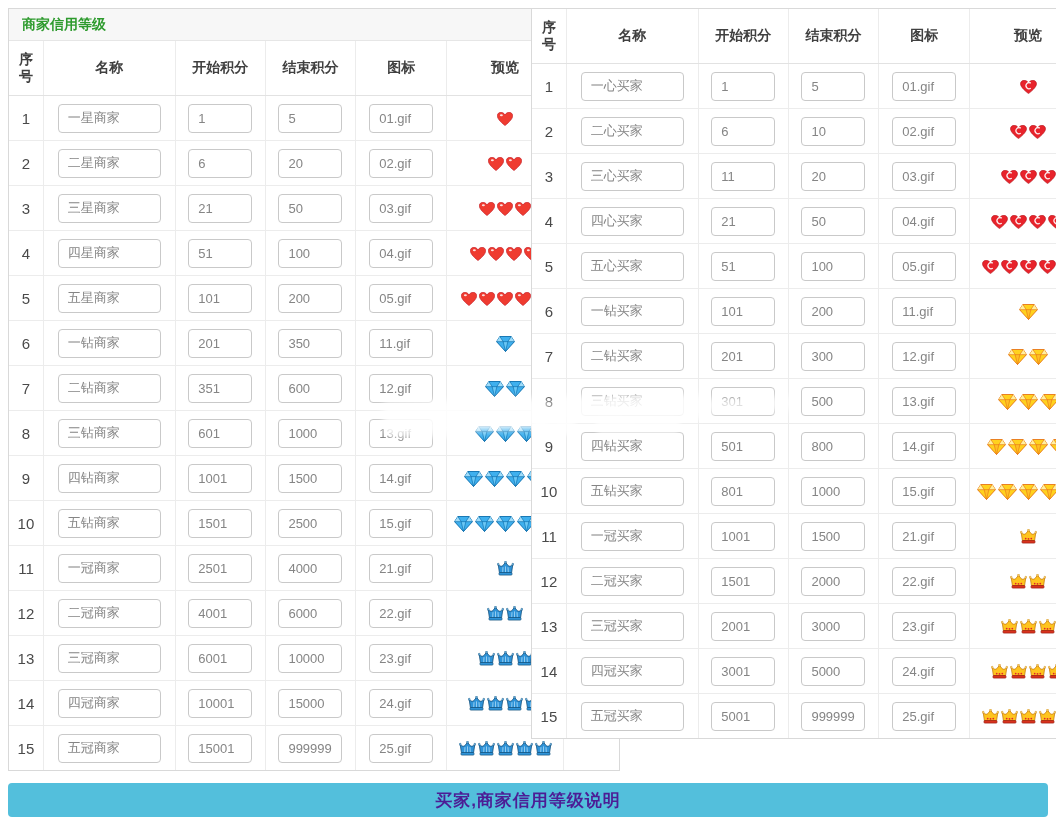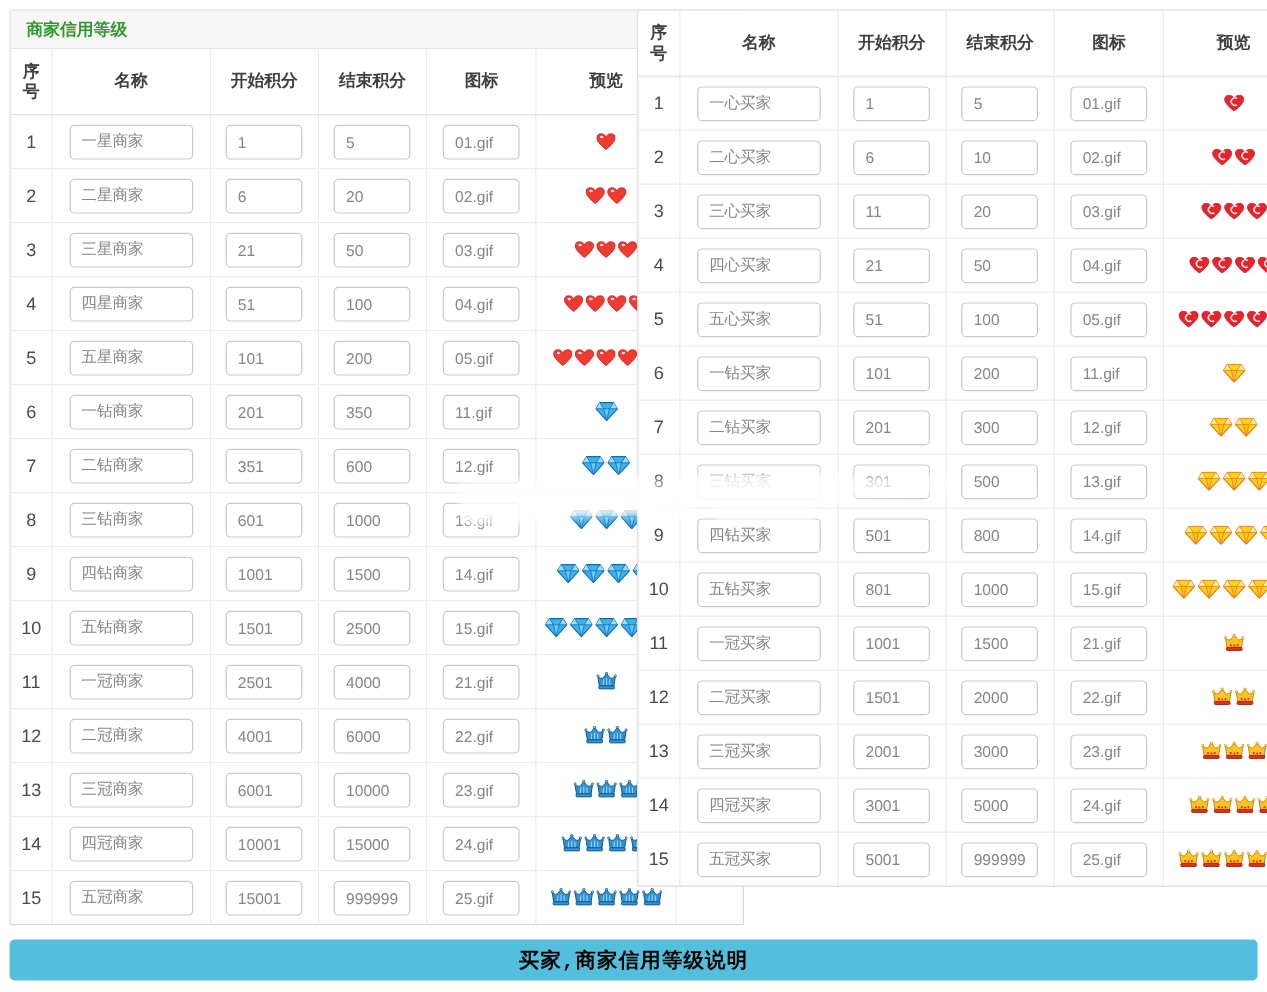--- a/index.html
+++ b/index.html
@@ -46,22 +46,22 @@
   .watermark{position:absolute;left:0;top:0;width:1056px;height:827px;pointer-events:none;z-index:5;}
   .wm{position:absolute;background:rgba(255,255,255,.86);filter:blur(3px);border-radius:5px;}
   .wm-a{left:383px;top:400px;width:165px;height:31px;transform:rotate(-1.5deg);}
   .wm-b{left:552px;top:395px;width:150px;height:26px;transform:rotate(-1deg);}
   .wm-c{left:700px;top:397px;width:92px;height:15px;transform:rotate(-2deg);background:rgba(255,255,255,.75);}
   .wm-d{left:386px;top:426px;width:72px;height:12px;background:rgba(255,255,255,.55);filter:blur(2px);}
   .wm-e{left:596px;top:417px;width:84px;height:17px;background:rgba(255,255,255,.7);filter:blur(2px);}
   .wm-f{left:534px;top:420px;width:42px;height:15px;background:rgba(255,255,255,.78);filter:blur(2px);}
   .footer-btn{
     position:absolute;left:8px;top:783px;width:1040px;height:34px;
-    background:#53bfdc;border:none;border-radius:4px;color:#000000;
-    font-weight:bold;font-size:17px;font-family:Liberation Mono, monospace;cursor:pointer;letter-spacing:1px;
+    background:#53bfdc;border:none;border-radius:4px;color:#4c1d95;
+    font-weight:bold;font-size:17px;font-family:Liberation Sans, sans-serif;cursor:pointer;letter-spacing:1px;
   }
   .svg-defs{position:absolute;width:0;height:0;overflow:hidden;}
 </style>
 </head>
 <body>
 
 <svg class="svg-defs" aria-hidden="true">
   <defs>
     <symbol id="sym-heart-red" viewBox="0 0 16 14">
       <path d="M8 13.6 C2.7 9.4 0.3 6.1 0.3 3.8 C0.3 1.7 2 0.3 3.9 0.3 C5.6 0.3 7.2 1.4 8 3 C8.8 1.4 10.4 0.3 12.1 0.3 C14 0.3 15.7 1.7 15.7 3.8 C15.7 6.1 13.3 9.4 8 13.6 Z" fill="#ef3b30" stroke="#c01420" stroke-width="0.6"></path>

